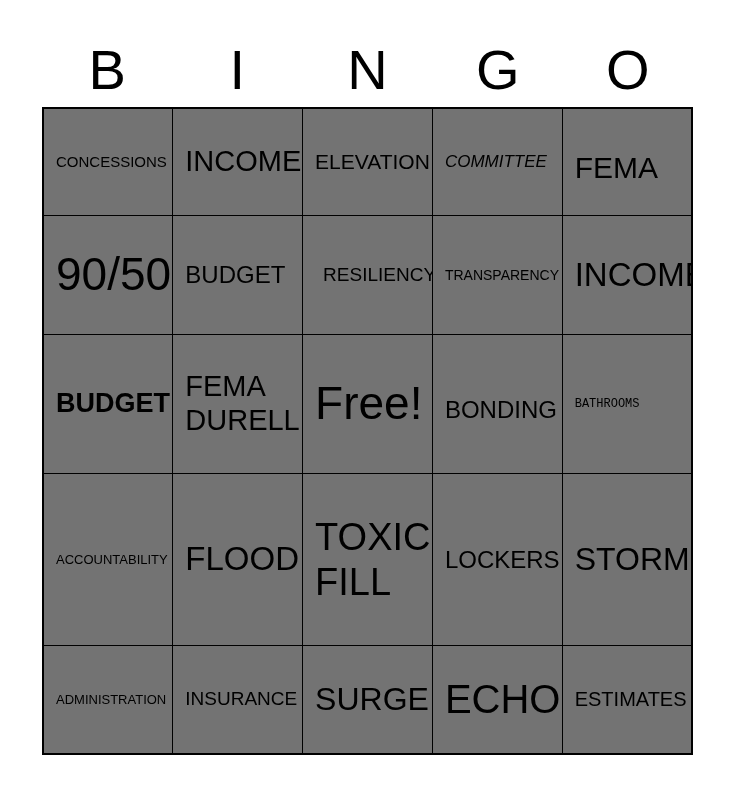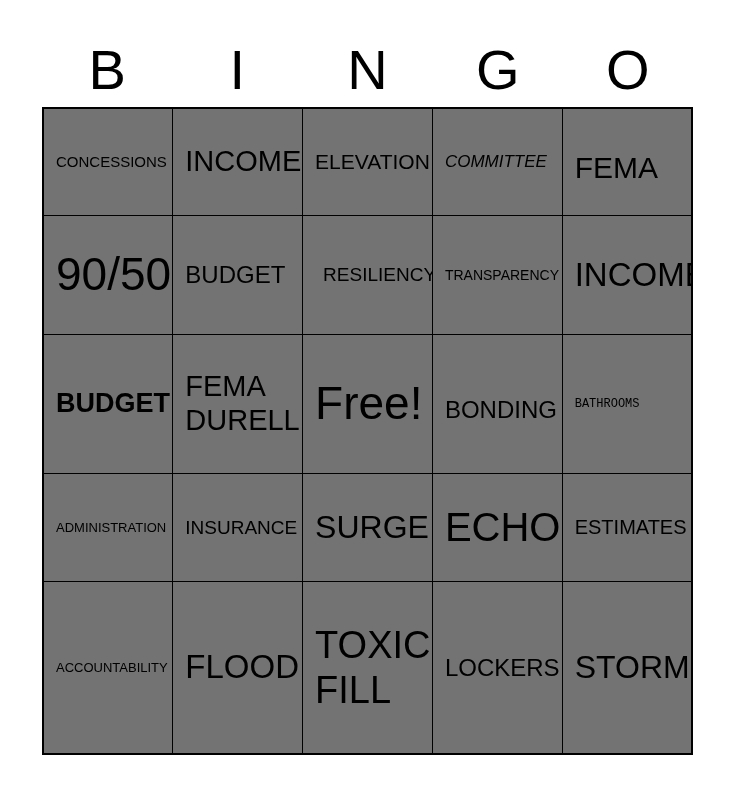--- a/index.html
+++ b/index.html
@@ -120,48 +120,48 @@
           </td>
         <td>
             <span class="cell-label" style="font-size: 24px; margin-top: 12px;">BONDING</span>
           </td>
         <td>
             <span class="cell-label" style="font-size: 12px; font-family: Liberation Mono, monospace;">BATHROOMS</span>
           </td>
       </tr>
       <tr>
         <td>
+            <span class="cell-label" style="font-size: 13px;">ACCOUNTABILITY</span>
+          </td>
+        <td>
+            <span class="cell-label" style="font-size: 33px;">FLOOD</span>
+          </td>
+        <td>
+            <span class="cell-label" style="font-size: 38px;">TOXIC FILL</span>
+          </td>
+        <td>
+            <span class="cell-label" style="font-size: 24px;">LOCKERS</span>
+          </td>
+        <td>
+            <span class="cell-label" style="font-size: 32px;">STORM</span>
+          </td>
+      </tr>
+      <tr>
+        <td>
             <span class="cell-label" style="font-size: 13px;">ADMINISTRATION</span>
           </td>
         <td>
             <span class="cell-label" style="font-size: 19px;">INSURANCE</span>
           </td>
         <td>
             <span class="cell-label" style="font-size: 32px;">SURGE</span>
           </td>
         <td>
             <span class="cell-label" style="font-size: 40px;">ECHO</span>
           </td>
         <td>
             <span class="cell-label" style="font-size: 20px;">ESTIMATES</span>
           </td>
       </tr>
-      <tr>
-        <td>
-            <span class="cell-label" style="font-size: 13px;">ACCOUNTABILITY</span>
-          </td>
-        <td>
-            <span class="cell-label" style="font-size: 33px;">FLOOD</span>
-          </td>
-        <td>
-            <span class="cell-label" style="font-size: 38px;">TOXIC FILL</span>
-          </td>
-        <td>
-            <span class="cell-label" style="font-size: 24px;">LOCKERS</span>
-          </td>
-        <td>
-            <span class="cell-label" style="font-size: 32px;">STORM</span>
-          </td>
-      </tr>
     </tbody>
   </table>
 
 </div>
 
 </body></html>

